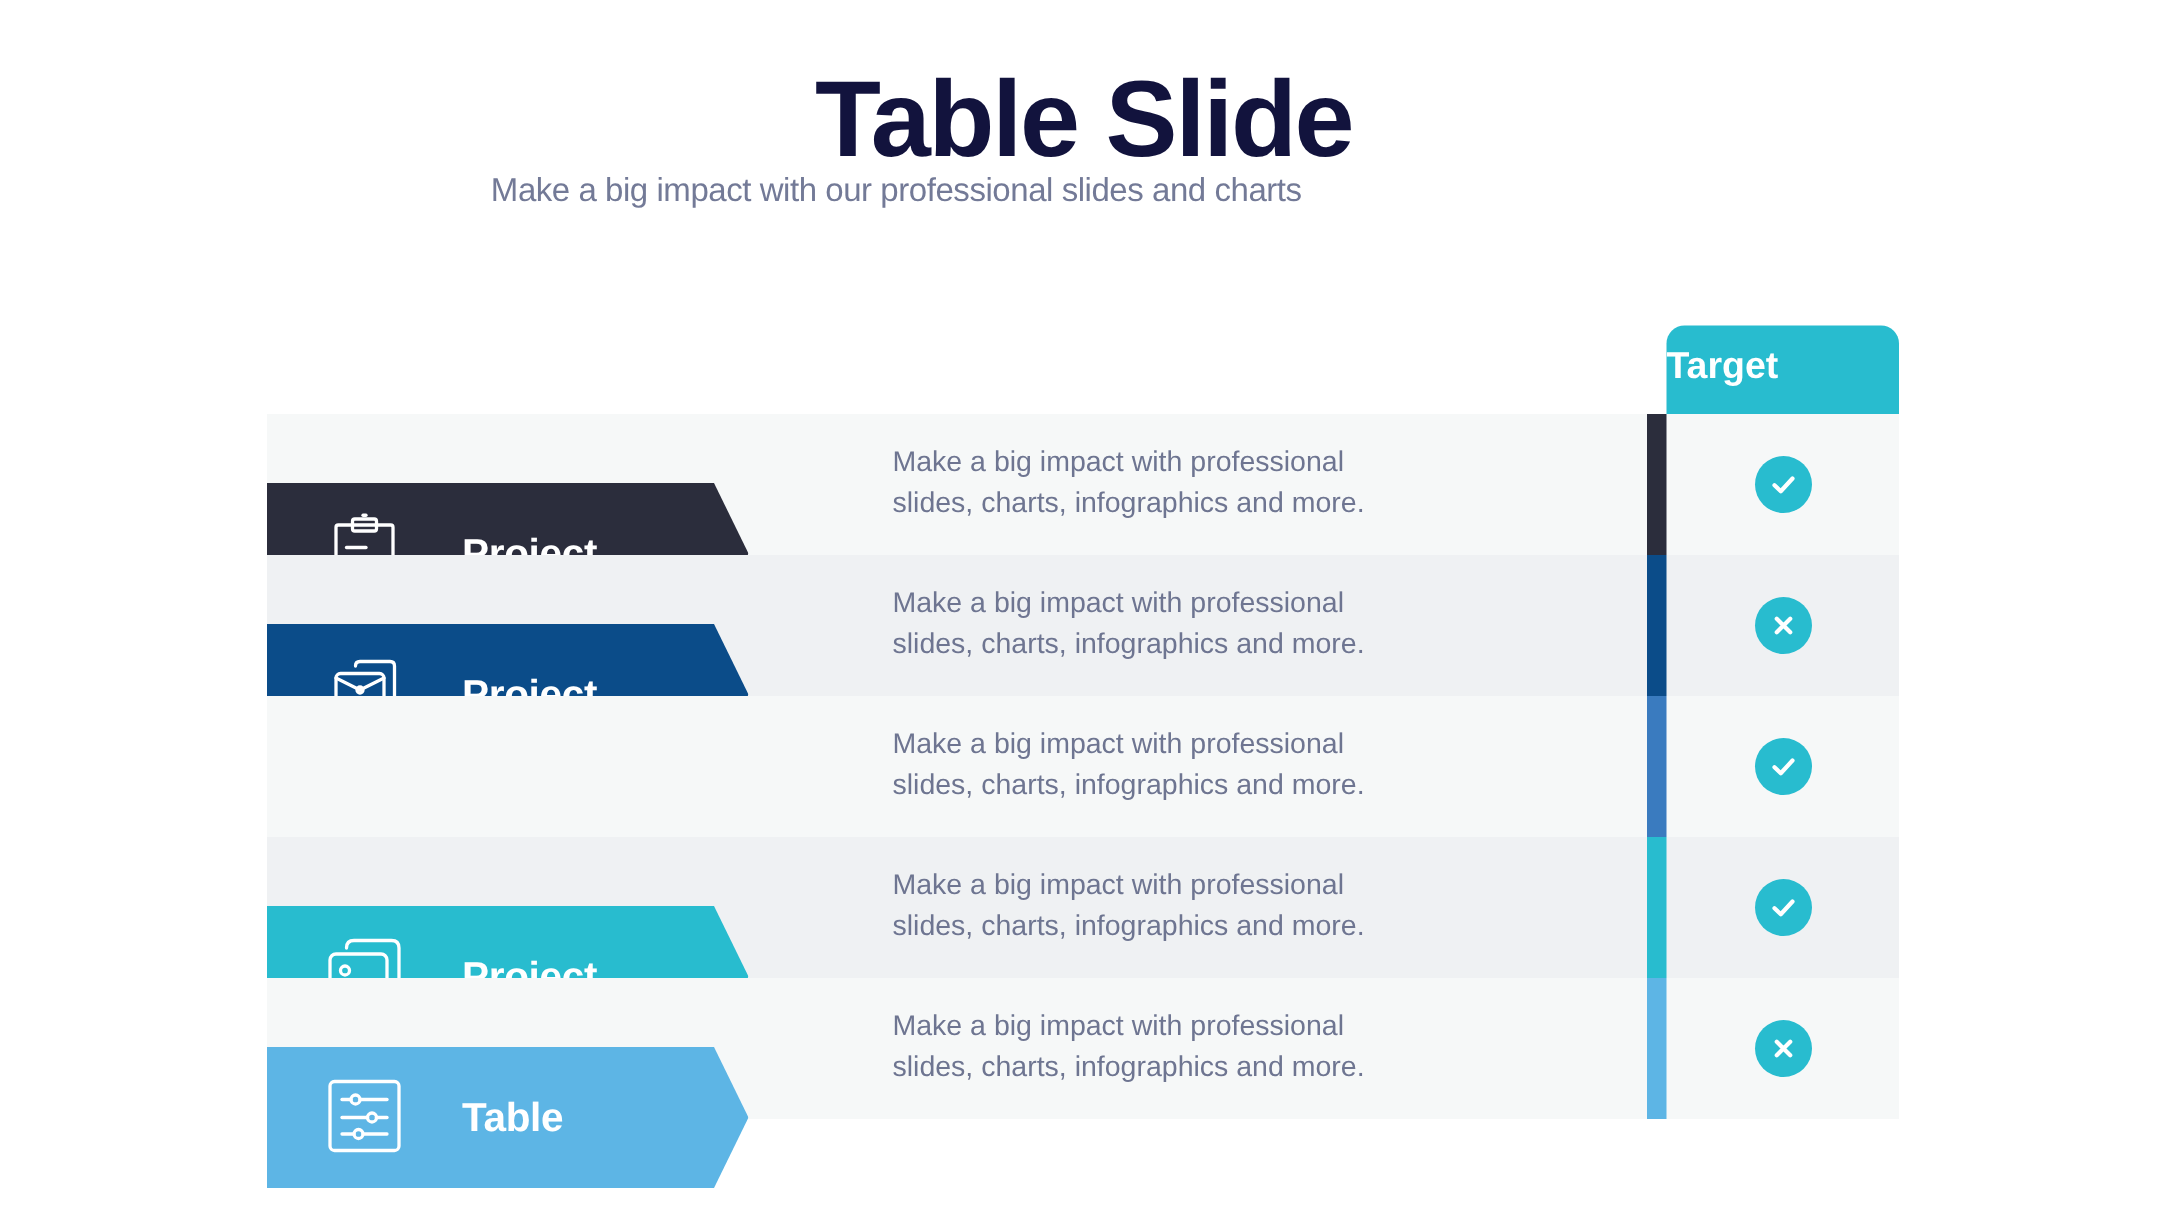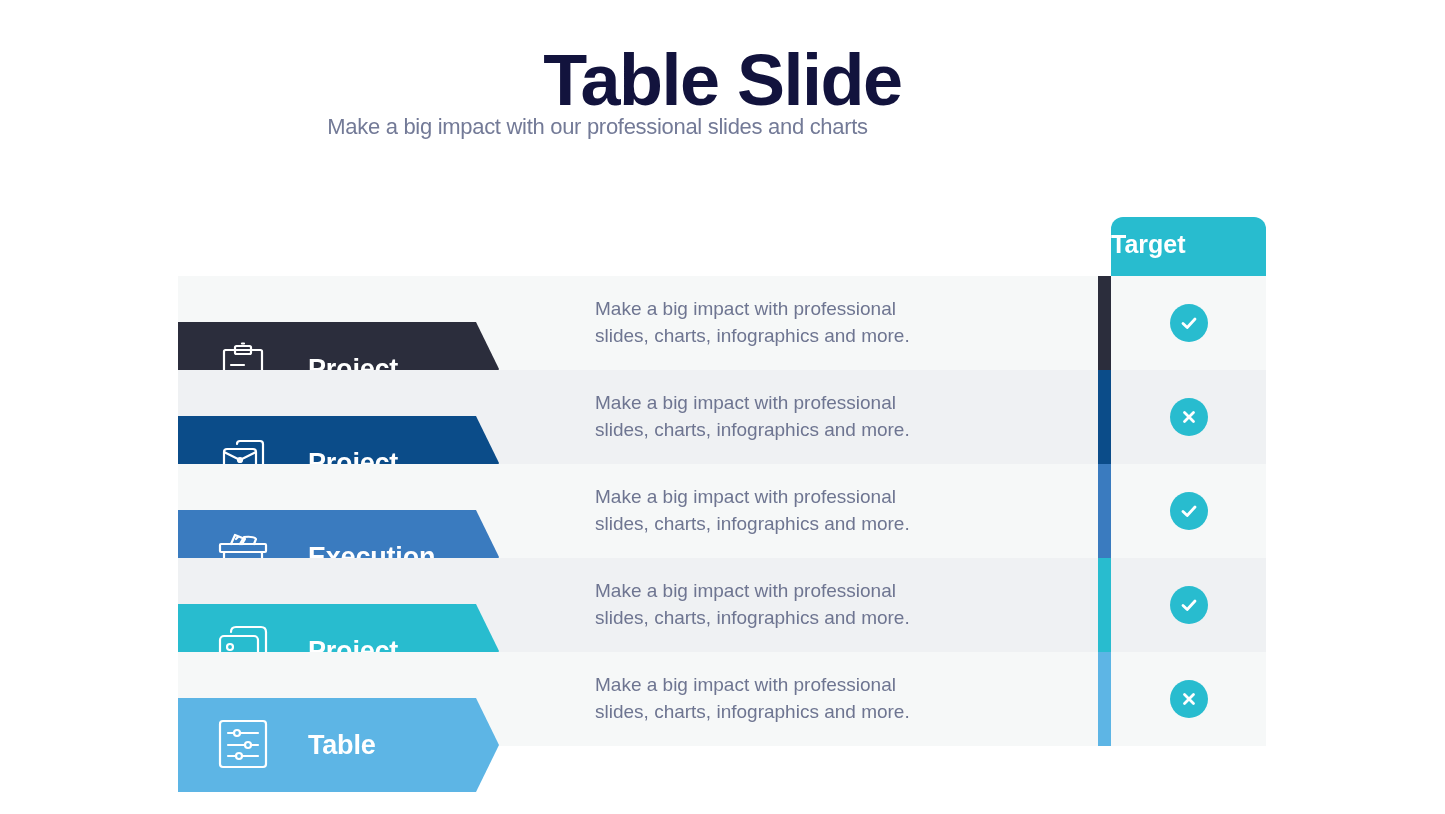--- a/index.html
+++ b/index.html
@@ -101,33 +101,20 @@
     </div>
     <div class="strip" style="background:#0b4c89"></div>
     <div class="status">
       <svg width="16" height="16" viewBox="0 0 16 16">
           <path d="M3.5 3.5 L12.5 12.5 M12.5 3.5 L3.5 12.5" fill="none" stroke="#fff" stroke-width="2.8" stroke-linecap="round"></path>
         </svg>
     </div>
   </div>
 
   <div class="row odd">
-    <div class="label-block" style="background:#3a7bbf">
-      <span class="label-icon">
-        <svg width="54" height="54" viewBox="0 0 54 54" fill="none" stroke="#fff" stroke-width="2.2" stroke-linejoin="round" stroke-linecap="round">
-          <path d="M15 14 L19 5 L29 9 L26 14"></path>
-          <path d="M24 14 L28 7 Q38 6 40 9 L38 14"></path>
-          <line x1="20" y1="9" x2="22" y2="7"></line>
-          <rect x="4" y="14" width="46" height="8" rx="1"></rect>
-          <rect x="8" y="22" width="38" height="28" rx="1.5"></rect>
-          <rect x="20" y="29" width="14" height="5" rx="1"></rect>
-        </svg>
-      </span>
-      <span class="label-text">Execution</span>
-    </div>
     <div class="desc">
       <div>Make a big impact with professional</div>
       <div>slides, charts, infographics and more.</div>
     </div>
     <div class="strip" style="background:#3a7bbf"></div>
     <div class="status">
       <svg width="18" height="18" viewBox="0 0 18 18">
           <path d="M3 9.5 L7.2 13.5 L15 5" fill="none" stroke="#fff" stroke-width="2.8" stroke-linecap="round" stroke-linejoin="round"></path>
         </svg>
     </div>

